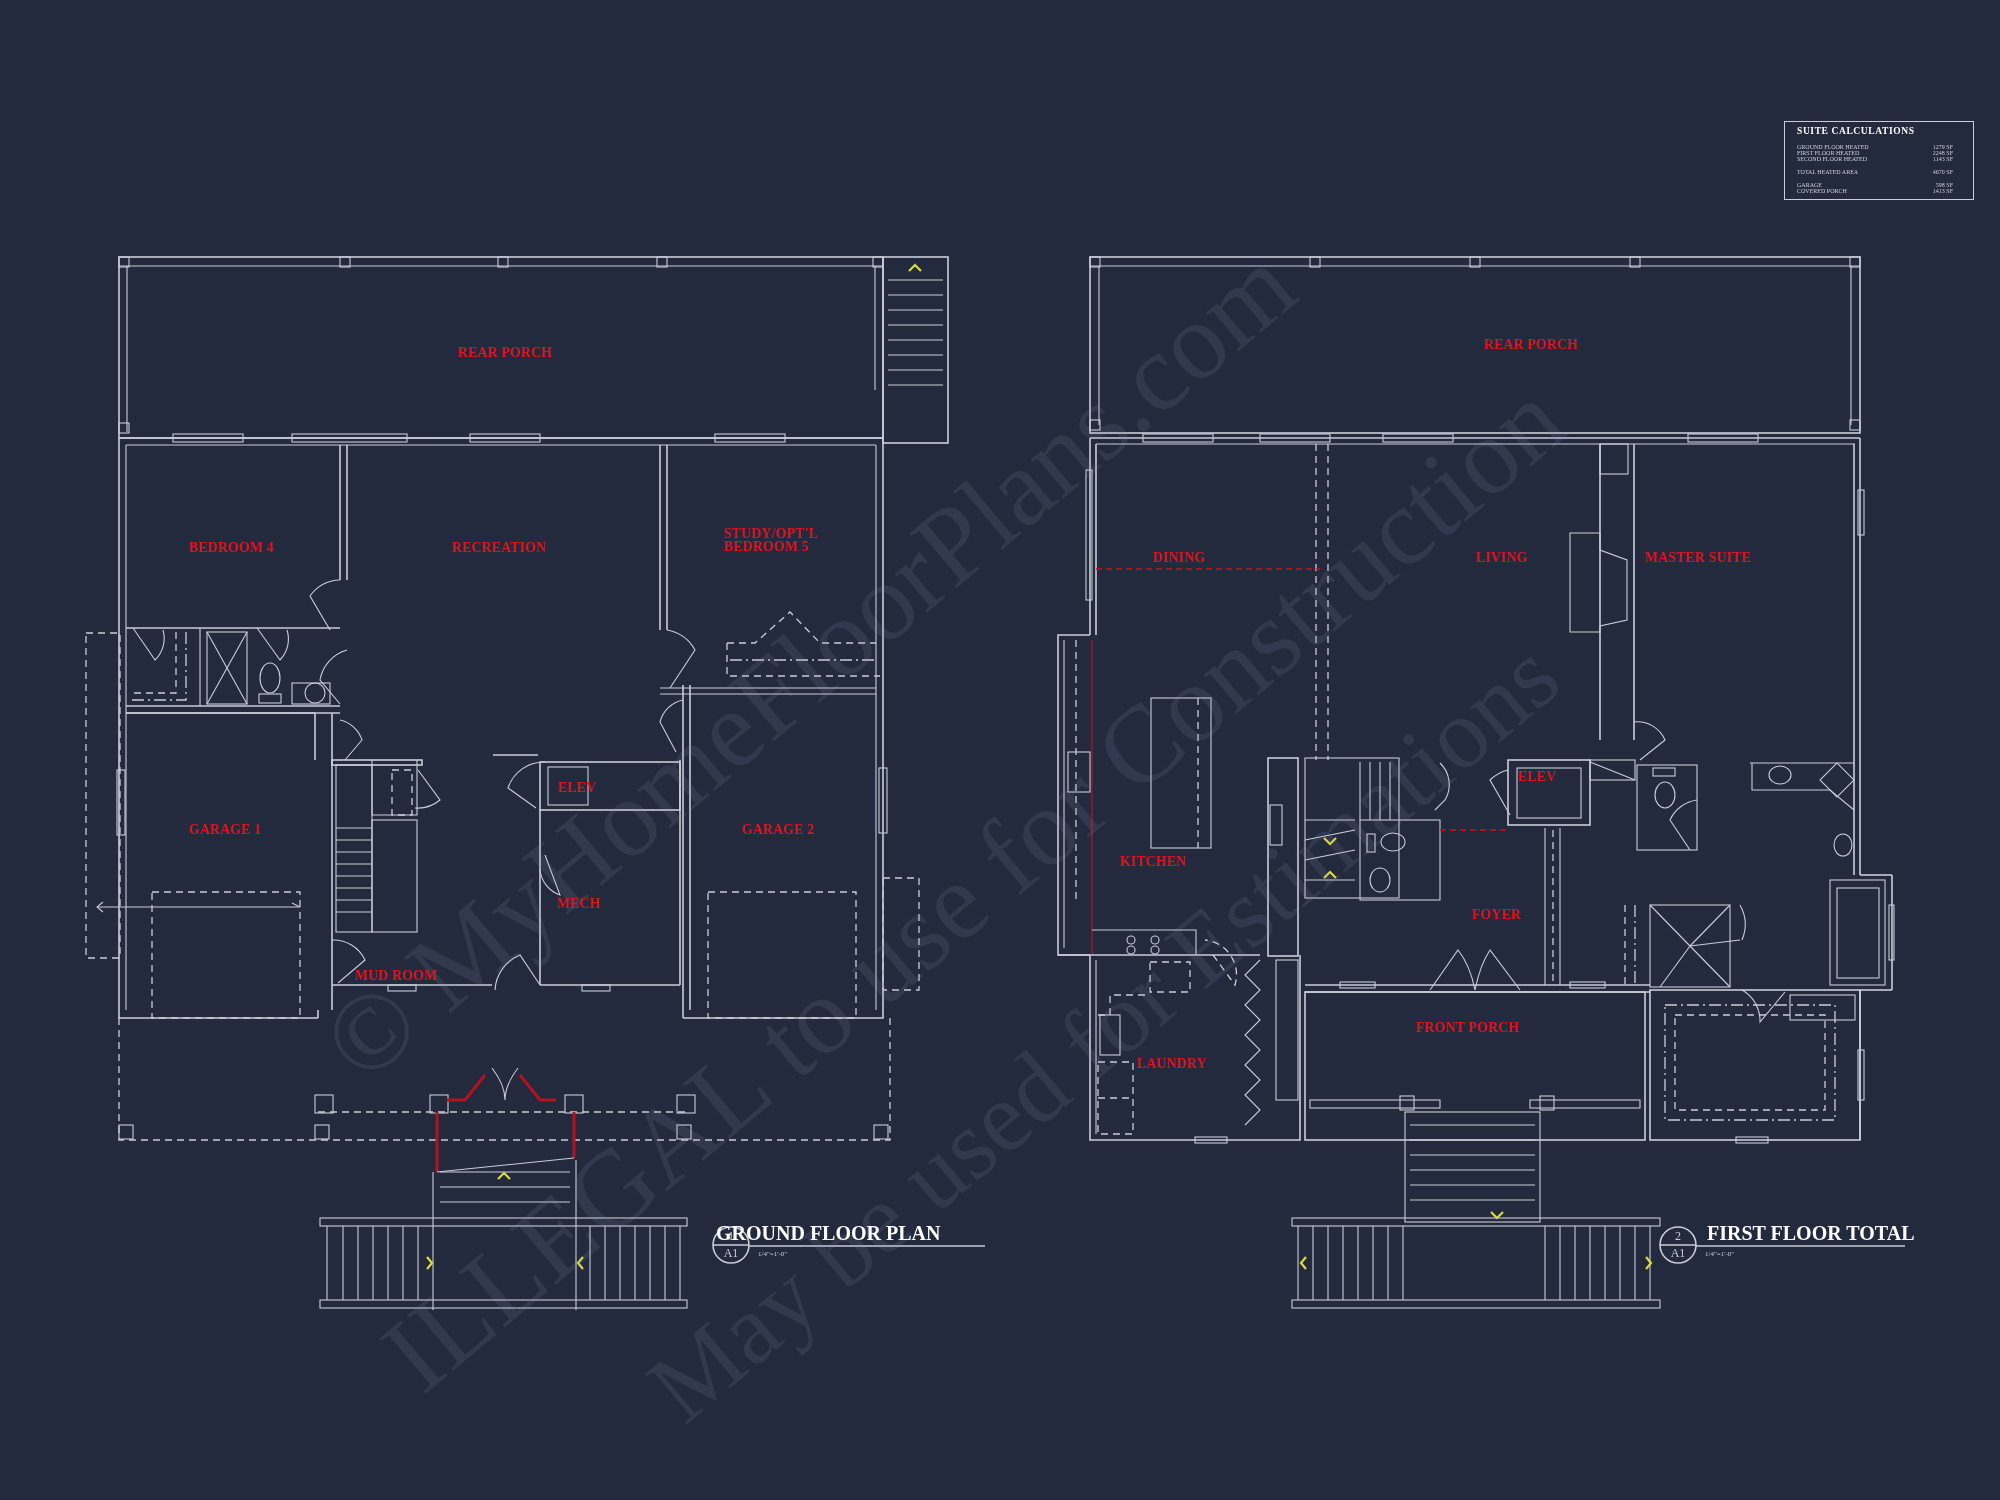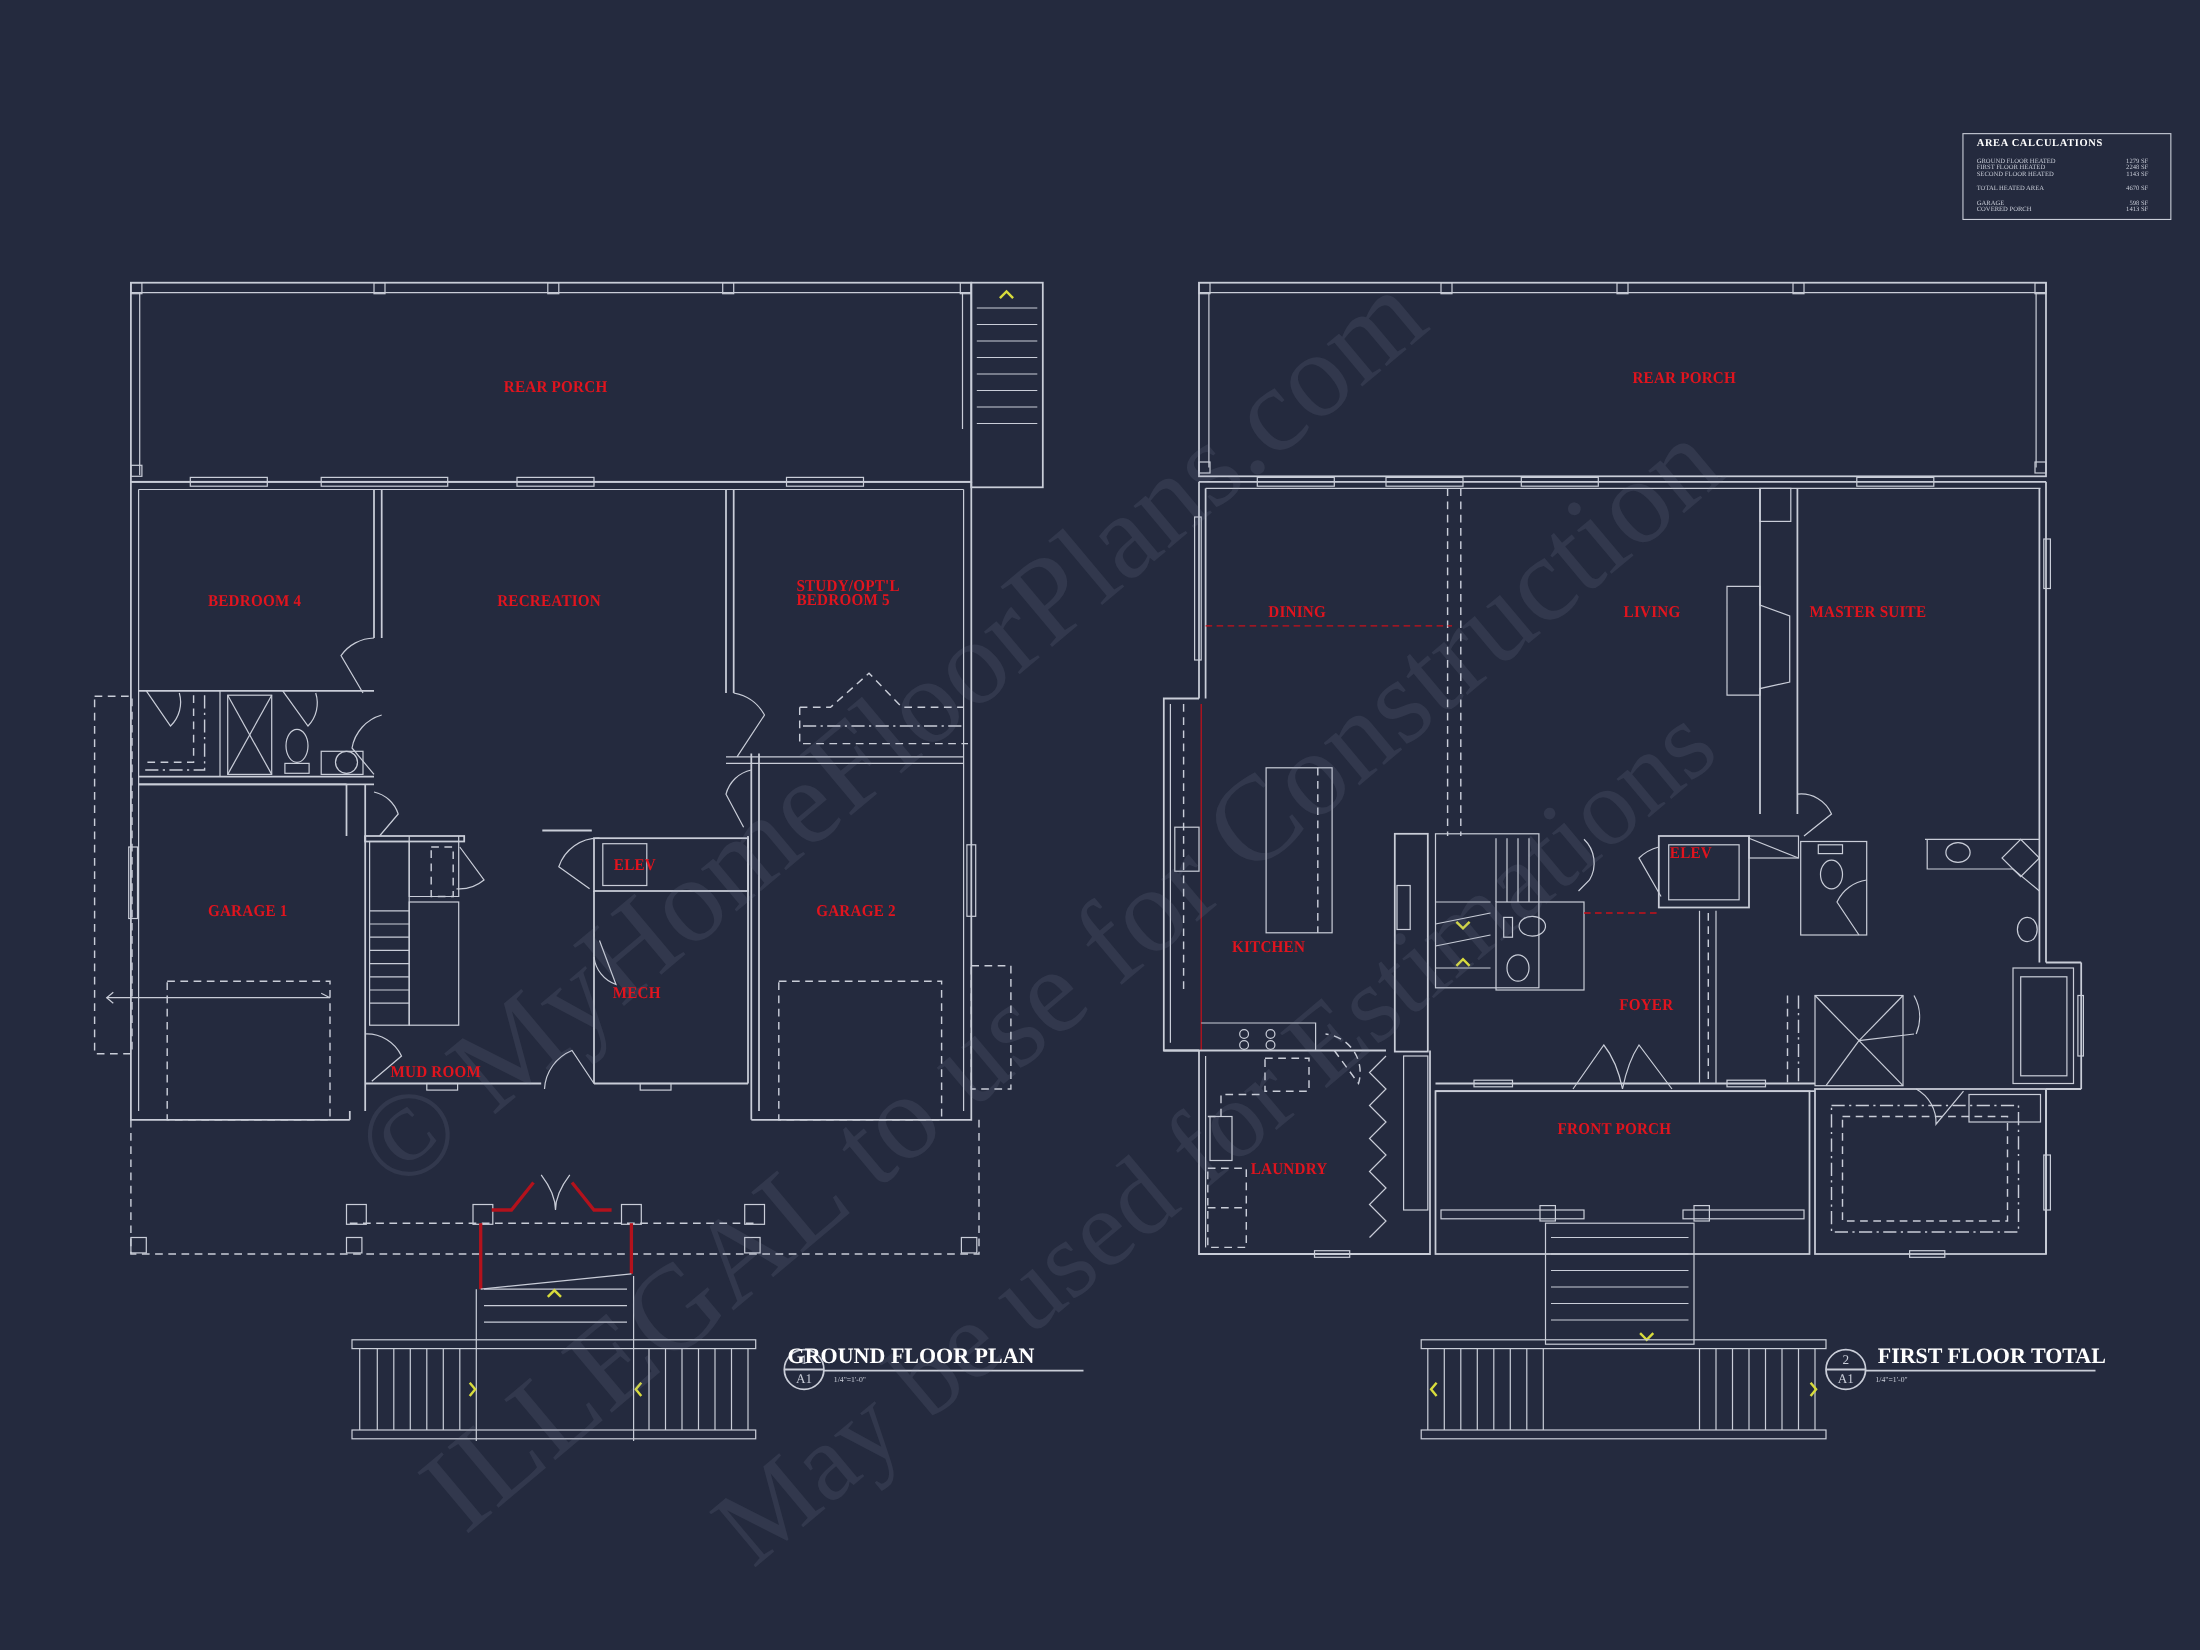--- a/index.html
+++ b/index.html
@@ -388,21 +388,21 @@
     <line class="w" x1="1660" y1="1245" x2="1696" y2="1245"></line>
     <line class="w" x1="1696" y1="1246" x2="1905" y2="1246"></line>
   </g>
 </svg>
 
 <div class="watermark" style="left:380px; top:980px; font-size:110px; transform: rotate(-40deg);">© MyHomeFloorPlans.com</div>
 <div class="watermark" style="left:440px; top:1290px; font-size:110px; transform: rotate(-40deg);">ILLEGAL to use for Construction</div>
 <div class="watermark" style="left:700px; top:1330px; font-size:100px; transform: rotate(-40deg);">May be used for Estimations</div>
 
 <div class="area-box">
-  <div class="area-title">AREA CALCULATIONS</div>
+  <div class="area-title">SUITE CALCULATIONS</div>
   <div class="area-row" style="top:22px">
     <span class="lbl">GROUND FLOOR HEATED</span>
     <span class="val">1279 SF</span>
   </div>
   <div class="area-row" style="top:28px">
     <span class="lbl">FIRST FLOOR HEATED</span>
     <span class="val">2248 SF</span>
   </div>
   <div class="area-row" style="top:34px">
     <span class="lbl">SECOND FLOOR HEATED</span>

